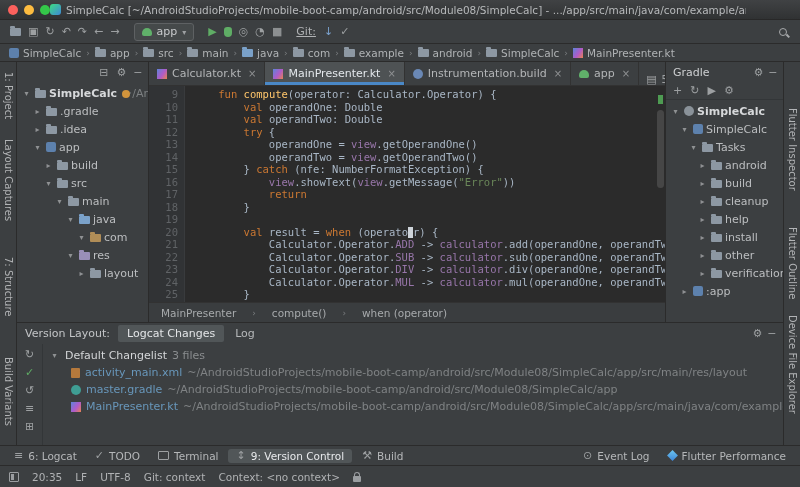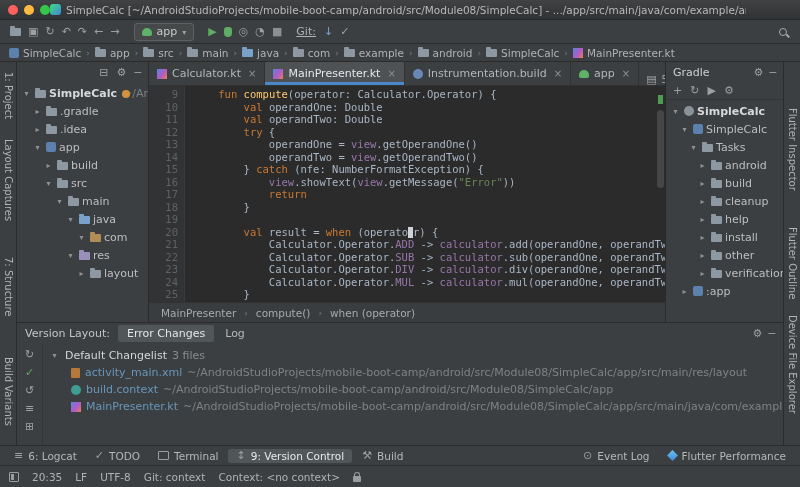--- a/index.html
+++ b/index.html
@@ -82,21 +82,21 @@
   .ln{height:12.5px;line-height:12.5px;position:relative;}
   .bp{position:absolute;left:-27px;top:2px;width:8px;height:8px;border-radius:50%;background:#d1943c;}
   .code{flex:1;overflow:hidden;padding:2px 0 0 8px;white-space:pre;color:#a9b7c6;}
   .cl{height:12.5px;line-height:12.5px;}
   .k{color:#cc7832}.f{color:#ffc66b}.p{color:#9876aa}.s{color:#6a8759}
   .e{color:#9876aa;}.d{color:#a9b7c6}
   .caret{display:inline-block;width:5px;height:11px;background:#cdd3d9;vertical-align:-2px;}
   .stripe-mark{position:absolute;right:2px;top:9px;width:5px;height:9px;background:#4e9b52;}
   .scroll-thumb{position:absolute;right:1px;top:24px;width:7px;height:78px;background:rgba(170,170,170,.22);border-radius:4px;}
   .crumbs-bar{flex:0 0 20px;background:#3a3d3f;border-top:1px solid #323232;display:flex;align-items:center;
-    padding:0 12px;gap:4px;font-size:10.5px;color:#a7aaac;}
+    padding:0 12px;gap:12px;font-size:10.5px;color:#a7aaac;}
   .ecrumb{cursor:default;}
 
   
   .vcs-panel{flex:1;background:#3c3f41;border-top:1px solid #2b2b2b;display:flex;flex-direction:column;min-height:0;}
   .vcs-header{flex:0 0 21px;display:flex;align-items:center;gap:4px;padding:0 8px;}
   .vcs-title{color:#c3c5c7;margin-right:4px;}
   .vcs-tabs{display:flex;align-items:center;gap:2px;}
   .vcs-tab{padding:2px 9px;border-radius:2px;color:#b6b8ba;cursor:default;}
   .vcs-tab.active{background:#515658;color:#e3e5e7;}
   .vcs-body{flex:1;display:flex;min-height:0;}
@@ -462,21 +462,21 @@
               </div>
             </div>
         </div>
 
       </div>
 
       <div class="vcs-panel">
         <div class="vcs-header">
           <span class="vcs-title">Version Layout:</span>
           <span class="vcs-tabs" id="vcs-tabs">
-              <span class="vcs-tab active">Error Changes</span>
+              <span class="vcs-tab active">Logcat Changes</span>
               <span class="vcs-tab">Log</span>
             </span>
           <span class="spacer"></span>
           <span class="hdr-icons" id="vcs-header-icons">
               <span class="icn gl">⚙</span>
               <span class="icn gl">─</span>
             </span>
         </div>
         <div class="vcs-body">
           <div class="vcs-side" id="vcs-side">
@@ -493,21 +493,21 @@
               <span class="cl-count">3 files</span>
             </div>
             <div id="vcs-files">
                 <div class="vcs-file-row">
                   <span class="icn sh-xml"></span>
                   <span class="file-name">activity_main.xml</span>
                   <span class="file-path">~/AndroidStudioProjects/mobile-boot-camp/android/src/Module08/SimpleCalc/app/src/main/res/layout</span>
                 </div>
                 <div class="vcs-file-row">
                   <span class="icn sh-gradle"></span>
-                  <span class="file-name">build.context</span>
+                  <span class="file-name">master.gradle</span>
                   <span class="file-path">~/AndroidStudioProjects/mobile-boot-camp/android/src/Module08/SimpleCalc/app</span>
                 </div>
                 <div class="vcs-file-row">
                   <span class="icn sh-kotlin"></span>
                   <span class="file-name">MainPresenter.kt</span>
                   <span class="file-path">~/AndroidStudioProjects/mobile-boot-camp/android/src/Module08/SimpleCalc/app/src/main/java/com/example/a</span>
                 </div>
               </div>
           </div>
         </div>

